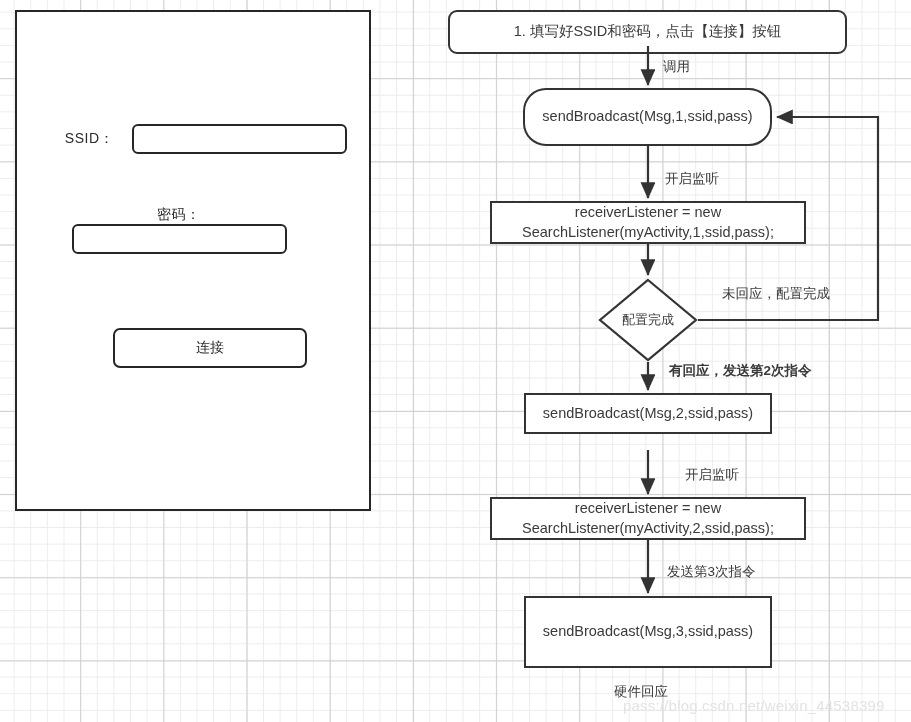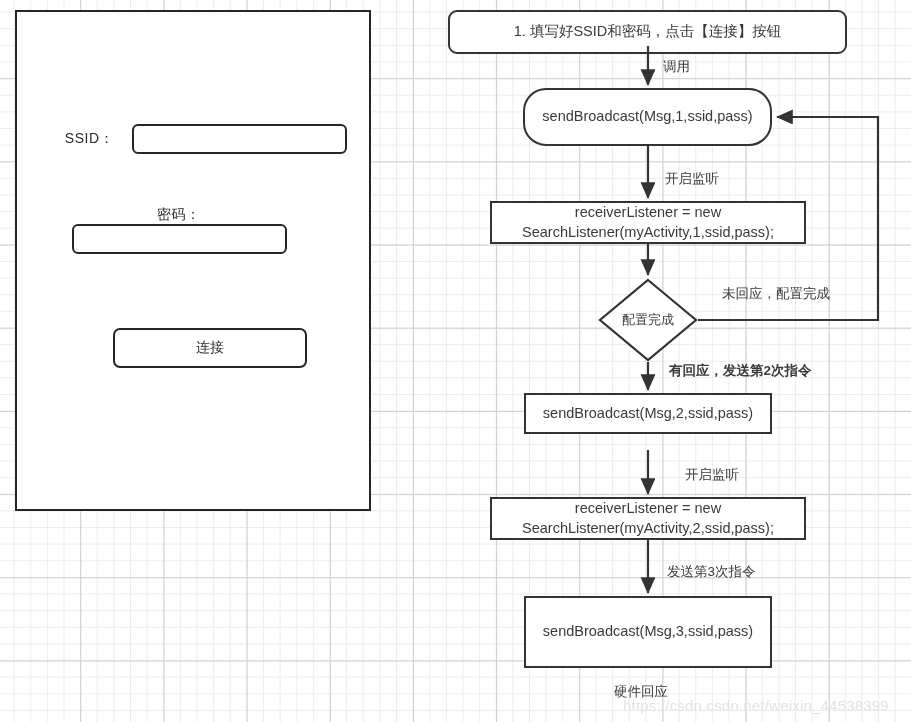--- a/index.html
+++ b/index.html
@@ -179,14 +179,14 @@
 
     <path d="M698,320 L878,320 L878,117 L777,117" fill="none" stroke="#333333" stroke-width="2.2" marker-end="url(#ah)"></path>
 
     <line x1="648" y1="362" x2="648" y2="390" stroke="#333333" stroke-width="2.2" marker-end="url(#ah)"></line>
 
     <line x1="648" y1="450" x2="648" y2="494" stroke="#333333" stroke-width="2.2" marker-end="url(#ah)"></line>
 
     <line x1="648" y1="540" x2="648" y2="593" stroke="#333333" stroke-width="2.2" marker-end="url(#ah)"></line>
   </svg>
 
-  <div class="watermark">https://csdn.csdn.net/weixin_44538399</div>
+  <div class="watermark">pass://blog.csdn.net/weixin_44538399</div>
 </div>
 
 </body></html>

